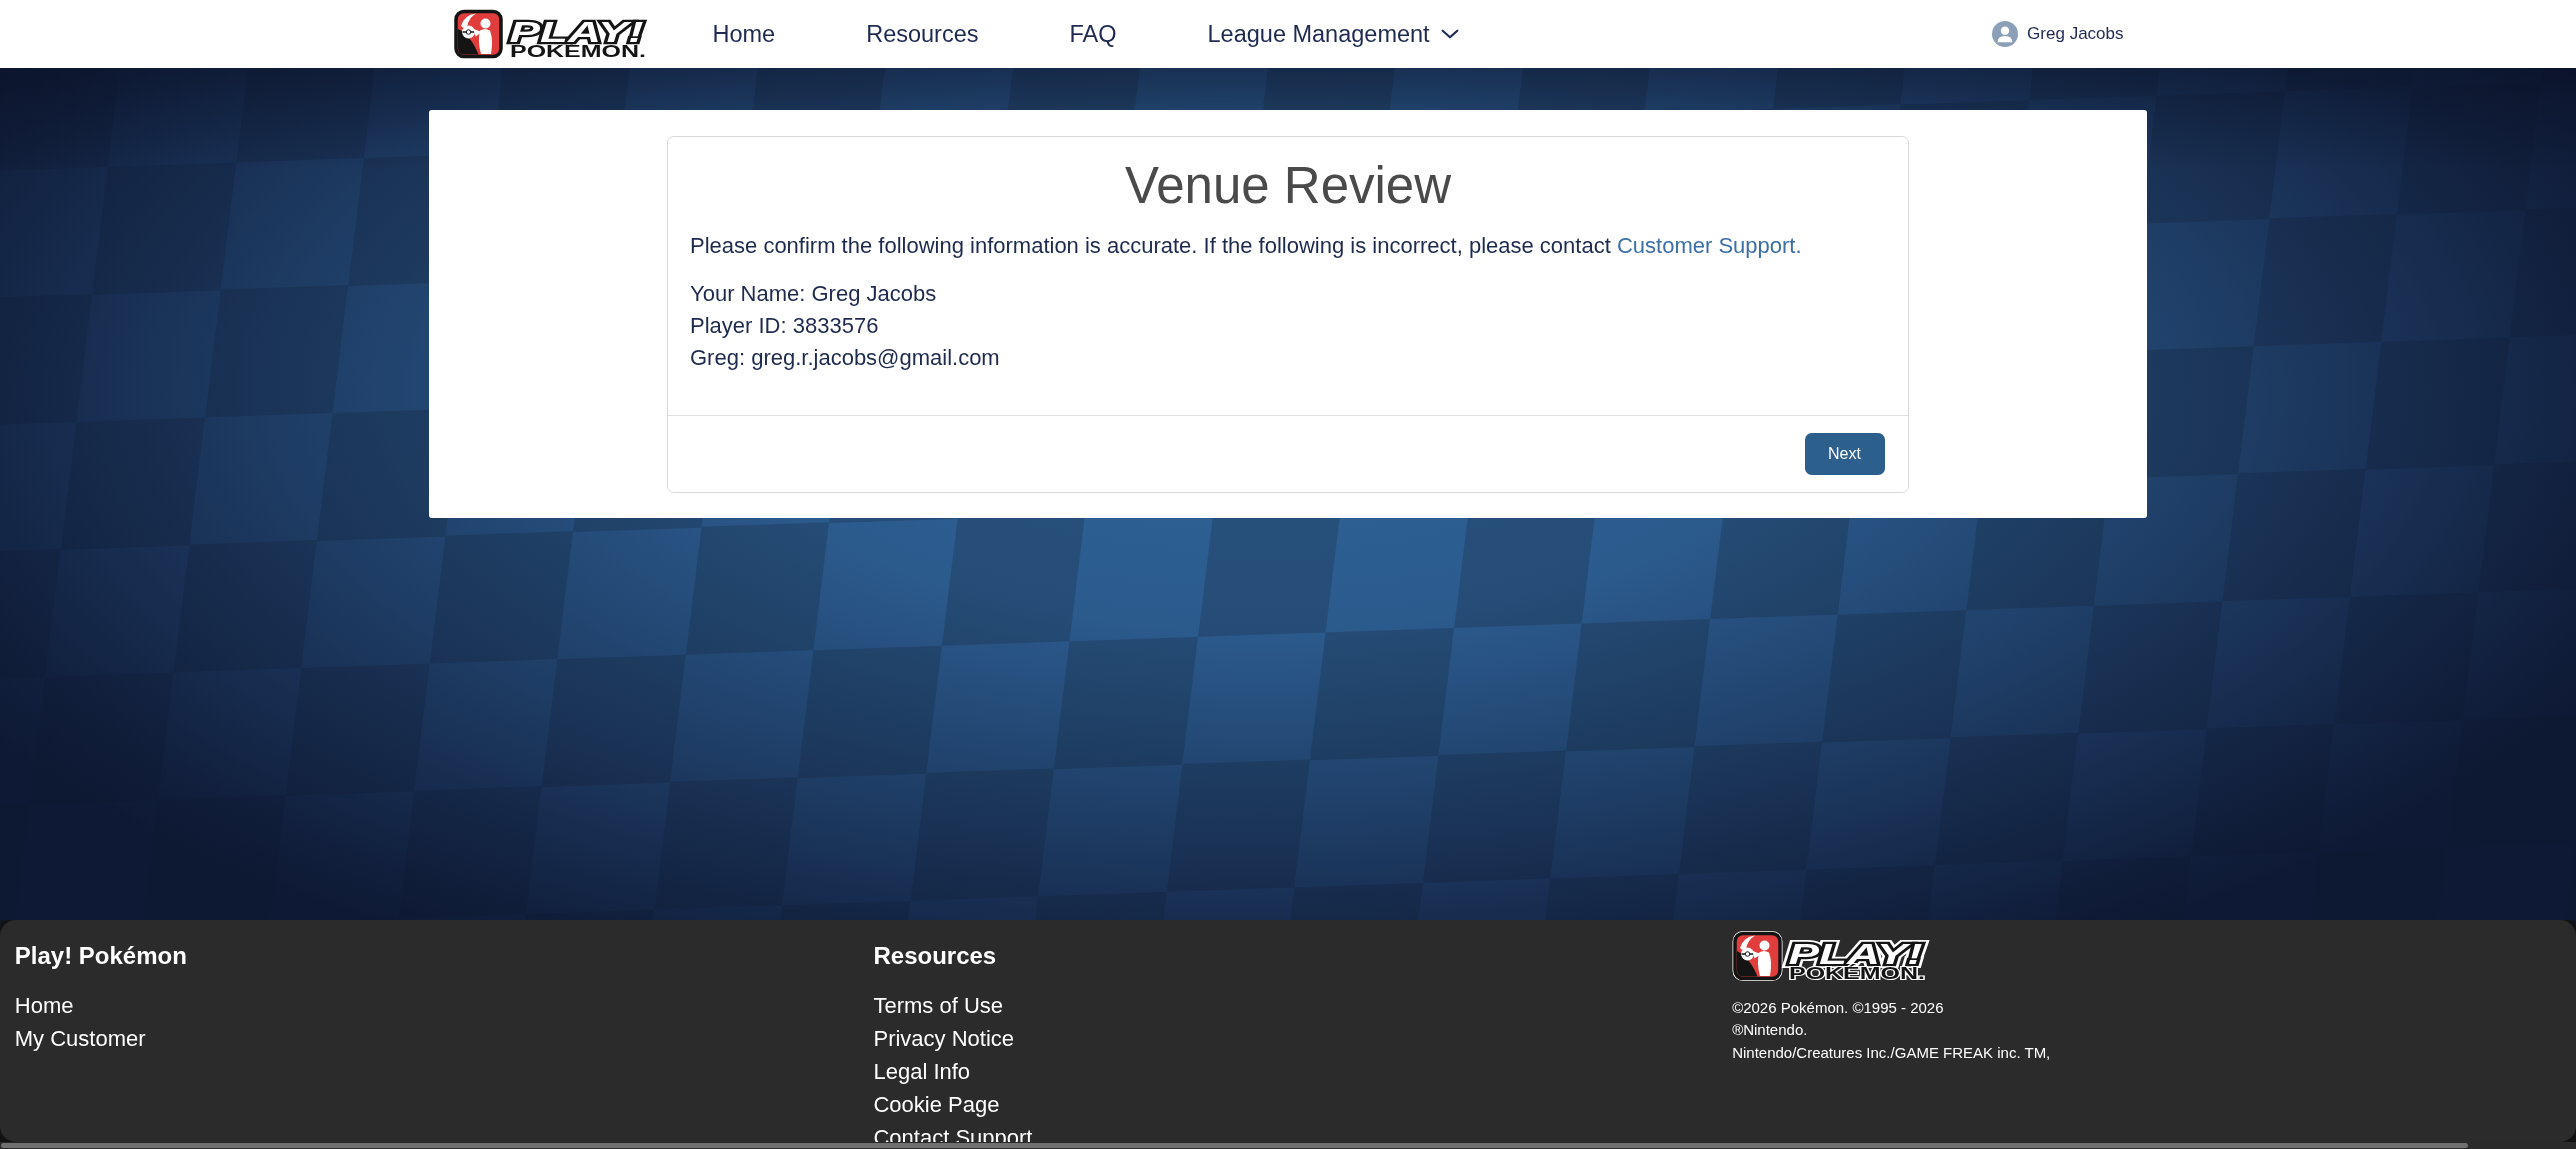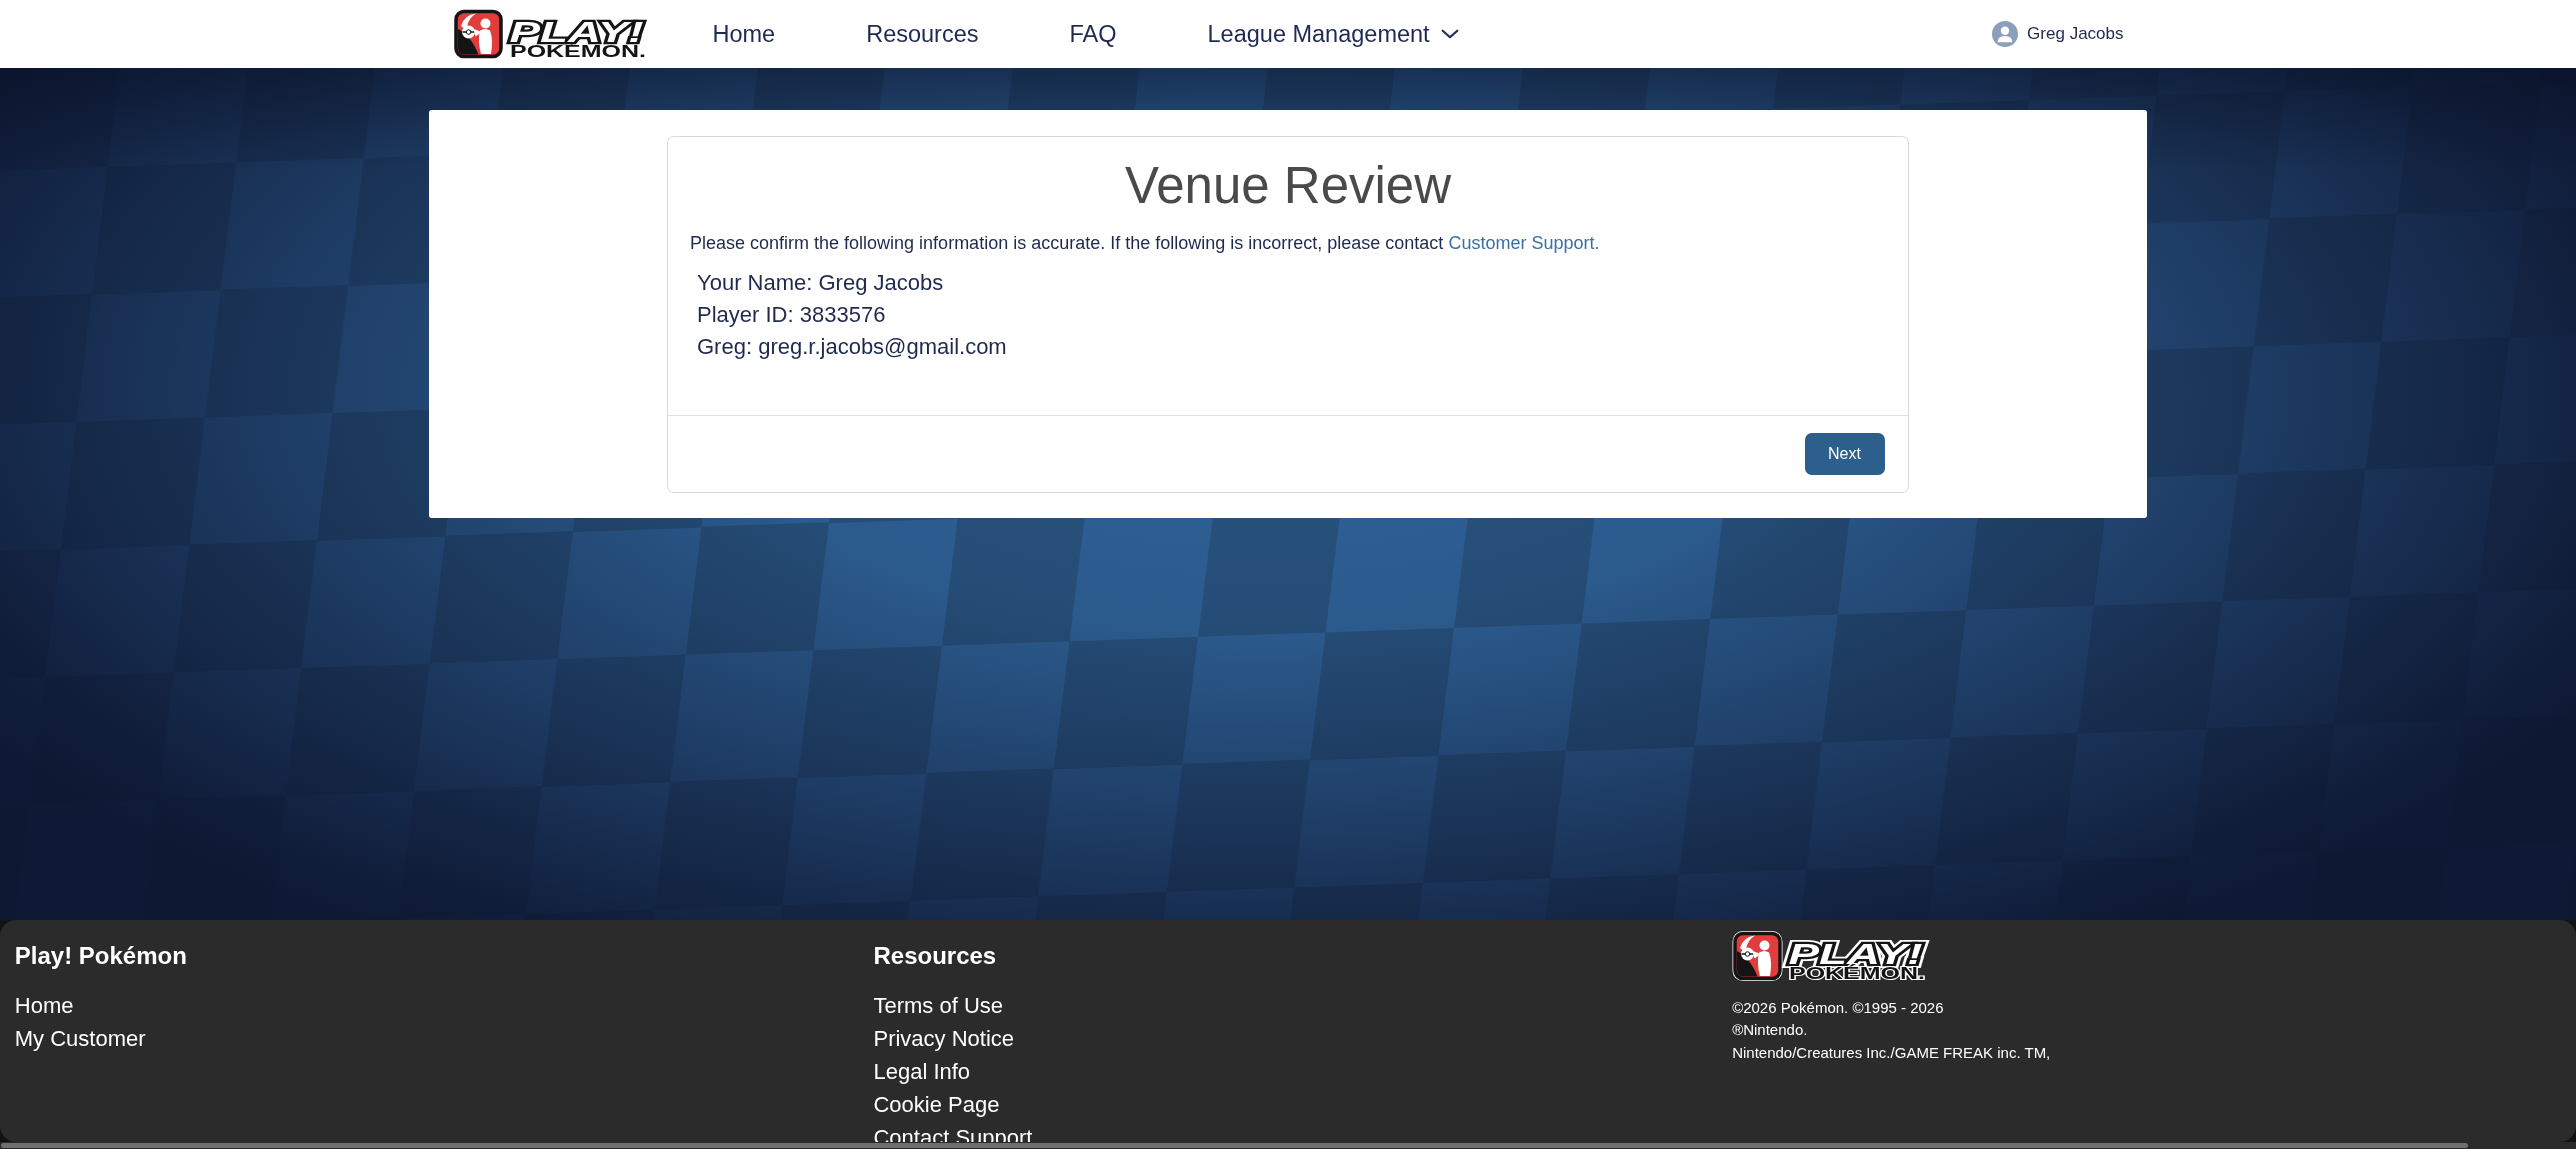--- a/index.html
+++ b/index.html
@@ -53,24 +53,24 @@
   .panel {
     position: absolute; left: 238px; top: 26px; width: 1242px; height: 357px;
     border: 1.3px solid #d8d8d8; border-radius: 6.7px; background: #fff;
     display: flex; flex-direction: column; overflow: hidden;
   }
   .panel-body { flex: 1; padding: 9.4px 22px 0 22px; }
   .panel-title {
     font-size: 51px; font-weight: 400; color: #4a4a4a;
     text-align: center; margin: 10.7px 0 16px 0; line-height: 1.15;
   }
-  .intro { font-size: 18px; color: #1e2a4e; margin: 0 0 12px 0; line-height: 1.3; }
+  .intro { font-size: 22px; color: #1e2a4e; margin: 0 0 18px 0; line-height: 1.3; }
   .intro a { color: #3b6fa5; text-decoration: none; cursor: pointer; }
   .intro .link-period { color: #3b6fa5; }
-  .fields { font-size: 22px; color: #1e2a4e; margin: 7px; line-height: 1.45; }
+  .fields { font-size: 22px; color: #1e2a4e; margin: 0; line-height: 1.45; }
   .field-line { display: block; }
   .panel-footer {
     height: 77px; border-top: 1.3px solid #e0e0e0;
     display: flex; align-items: center; justify-content: flex-end; padding-right: 23.5px;
     background: #fff;
   }
   .btn-next {
     width: 80px; height: 42px; background: #2d5f8d; color: #ffffff;
     font-family: "Liberation Sans", sans-serif;
     font-size: 16px; border: none; border-radius: 6.7px; cursor: pointer;

